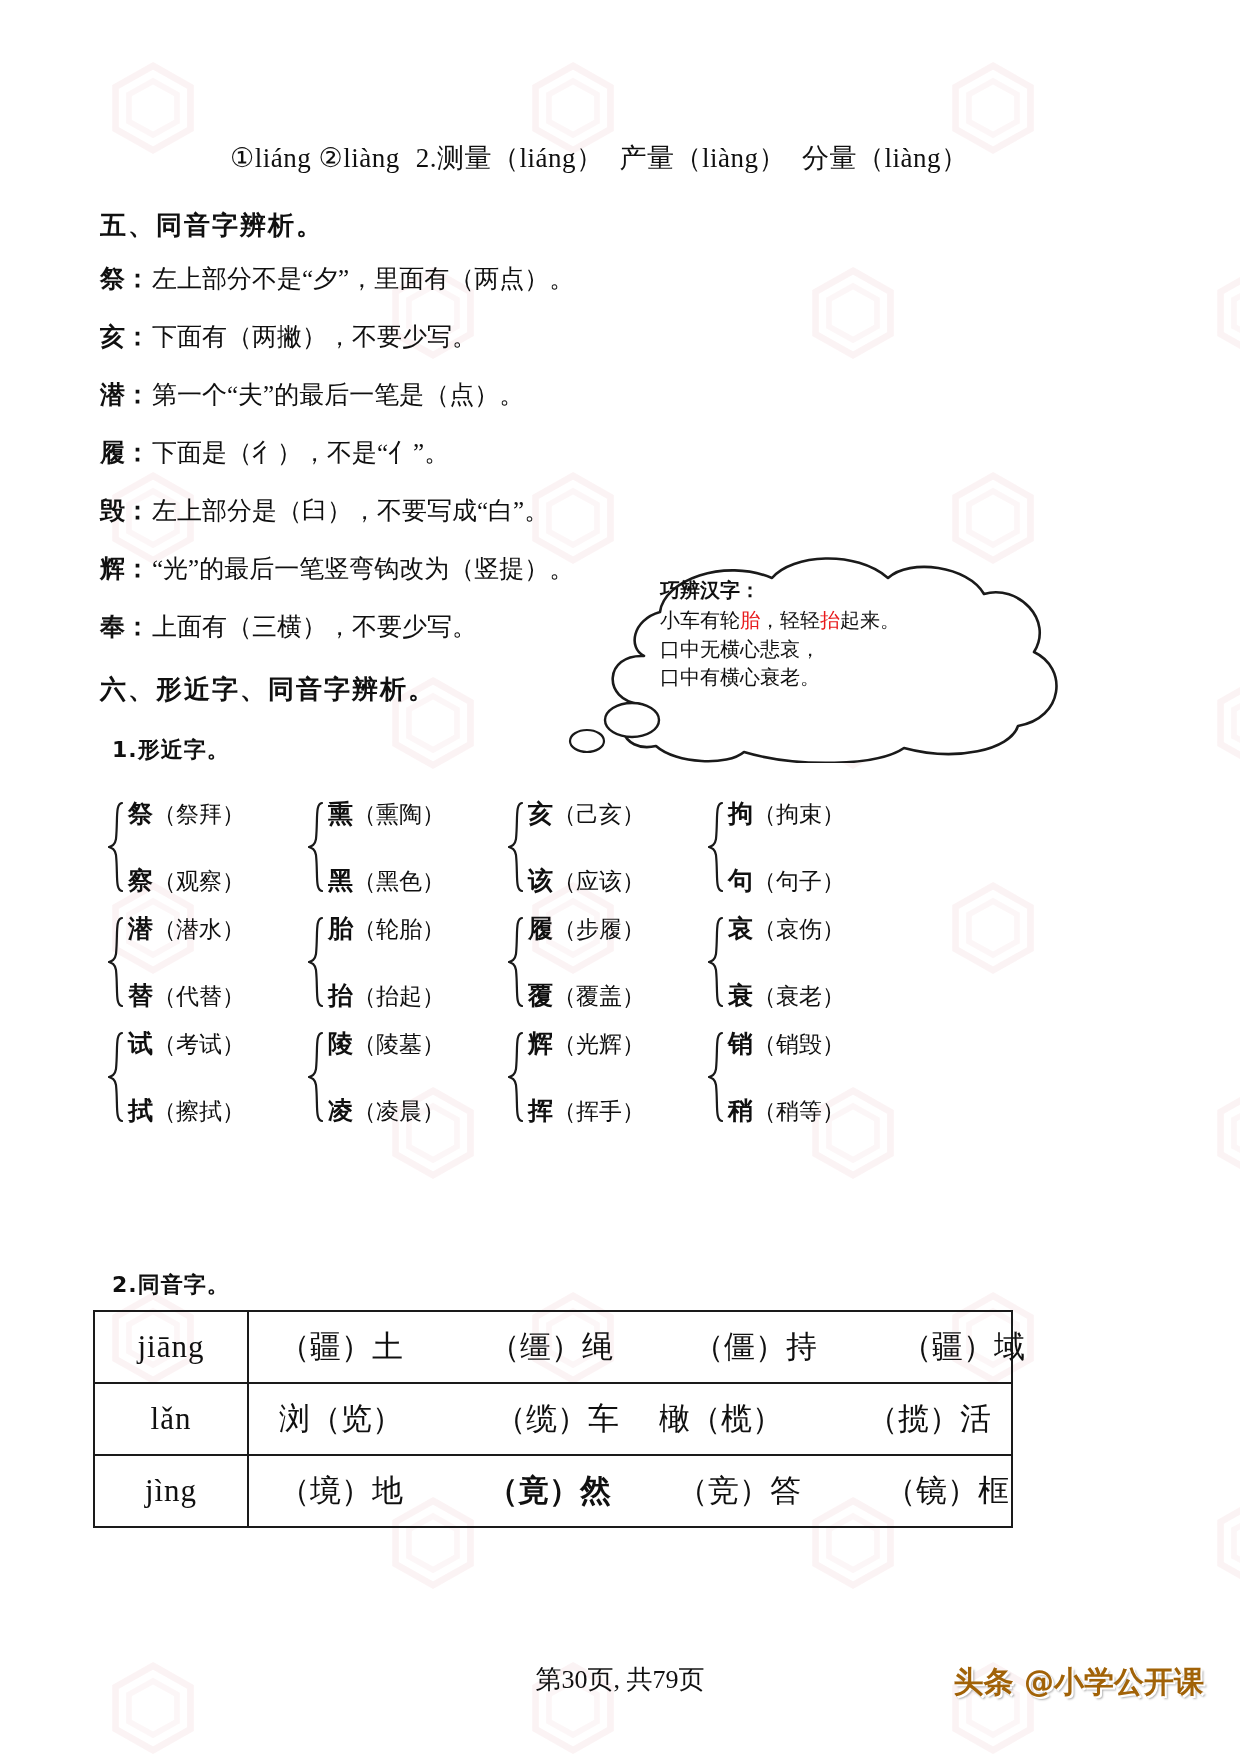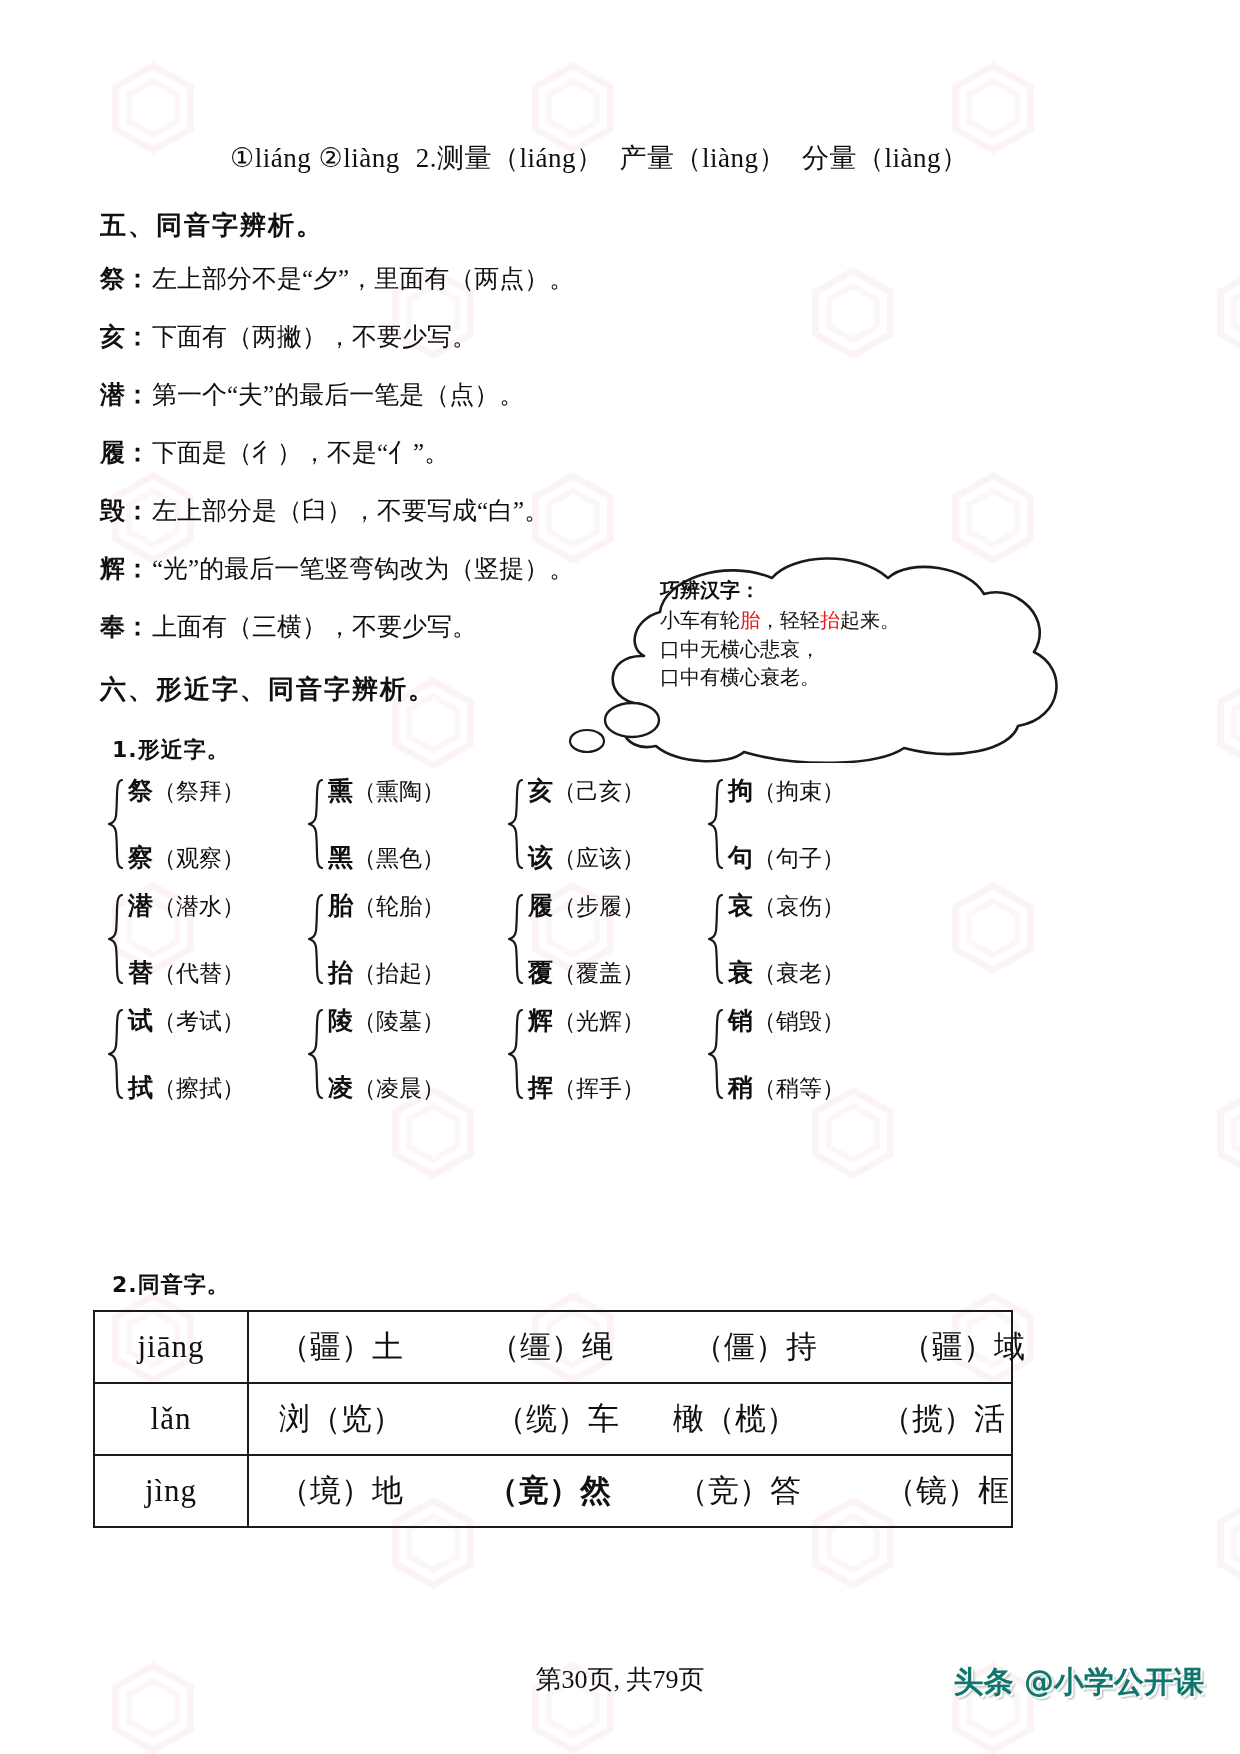--- a/index.html
+++ b/index.html
@@ -117,21 +117,21 @@
     width: 800px;
   }
   .pair-row {
     display: flex;
     height: 115px;
   }
   .pair-cell {
     width: 200px;
     position: relative;
     display: flex;
-    align-items: flex-start;
+    align-items: flex-end;
   }
   .brace {
     width: 16px;
     height: 92px;
     flex: 0 0 16px;
   }
   .pair-words {
     margin-left: 4px;
     display: flex;
     flex-direction: column;
@@ -184,21 +184,21 @@
     text-align: center;
     font-size: 26px;
   }
   #brand-watermark {
     position: absolute;
     right: 36px;
     top: 1662px;
     font-family: "DejaVu Sans", "Liberation Sans", sans-serif;
     font-weight: bold;
     font-size: 30px;
-    color: #0f766e;
+    color: #a16207;
     text-shadow: 2px 2px 0 #ffffff, 3px 3px 2px rgba(0,0,0,0.30);
     white-space: nowrap;
   }
 </style>
 </head>
 <body>
 
 <div id="watermarks">
     <div class="wm" style="left: 105px; top: 60px;"><svg viewBox="0 0 100 100" width="96" height="96">
       <polygon points="50,6 89,28 89,72 50,94 11,72 11,28" fill="none" stroke="#f3d9dc" stroke-width="7"></polygon>
@@ -498,21 +498,21 @@
               <span class="it" style="margin-right: 44px;">（僵）持</span>
               <span class="it">（疆）域</span>
             </div>
           </td>
         </tr>
         <tr>
           <td class="pin">lǎn</td>
           <td class="items">
             <div class="items-inner">
               <span class="it" style="margin-right: 52px;">浏（览）</span>
-              <span class="it" style="margin-right: 14px;">（缆）车</span>
+              <span class="it" style="">（缆）车</span>
               <span class="it" style="margin-right: 44px;">橄（榄）</span>
               <span class="it">（揽）活</span>
             </div>
           </td>
         </tr>
         <tr>
           <td class="pin">jìng</td>
           <td class="items">
             <div class="items-inner">
               <span class="it" style="margin-right: 44px;">（境）地</span>

